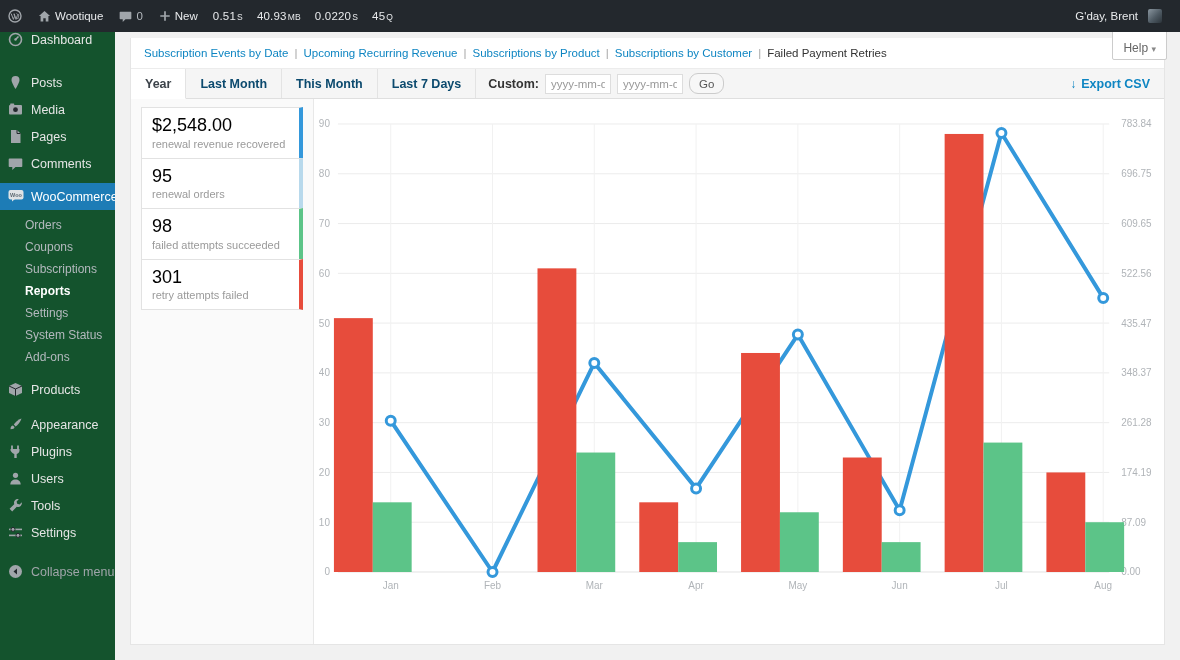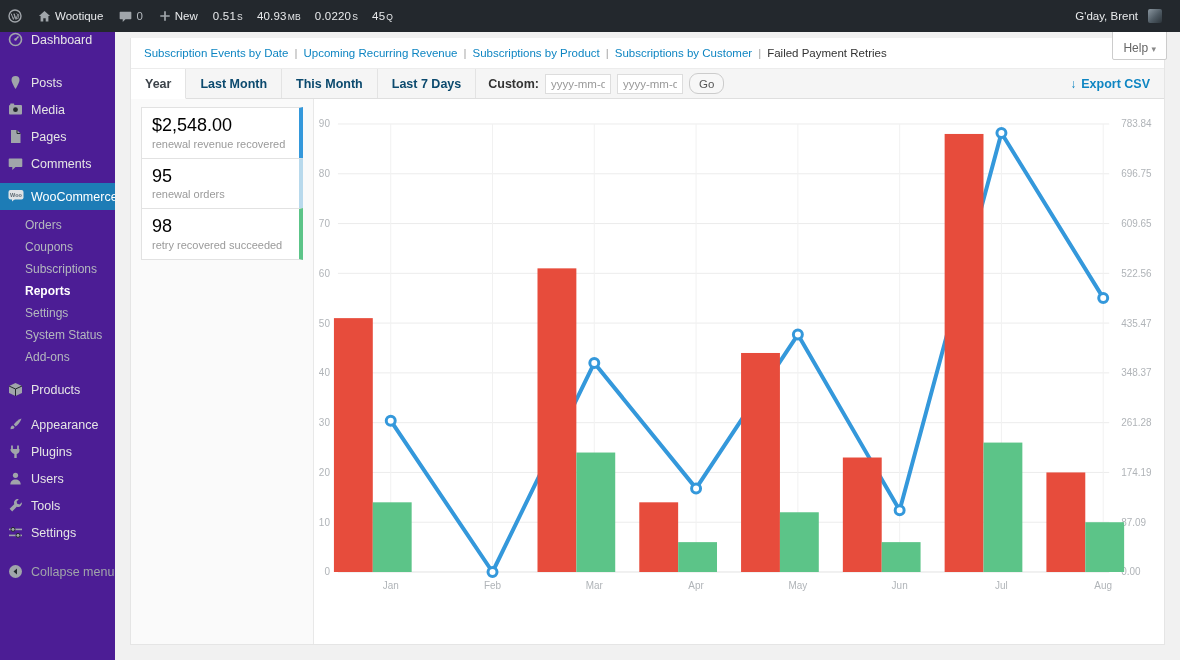--- a/index.html
+++ b/index.html
@@ -14,21 +14,21 @@
   .ab-item { display:flex; align-items:center; gap:4px; padding:0 8px; height:100%; cursor:pointer; }
   .ab-item svg { display:block; }
   .ab-stat { padding:0 7px; letter-spacing:.2px; }
   .ab-unit { font-size:8.5px; margin-left:1px; }
   .ab-count { color:#b4b9be; }
   .avatar { width:14px; height:14px; border-radius:2px; margin-left:6px;
     background:linear-gradient(135deg,#8b97a0 0%,#4e5a63 55%,#2c343a 100%); display:inline-block; }
   .ab-right { padding-right:10px; }
 
   
-  .sidebar { position:fixed; top:20px; left:0; bottom:0; width:135px; background:#4c1d95;
+  .sidebar { position:fixed; top:20px; left:0; bottom:0; width:135px; background:#14532d;
     color:#e5e5e5; font-size:12.5px; }
   .menu-item { display:flex; align-items:center; gap:8px; padding:6px 8px; cursor:pointer; }
   .menu-item .mi-icon { width:15px; height:15px; color:#a0a5aa; flex:0 0 15px; }
   .menu-item .mi-icon svg { display:block; }
   .mi-label { white-space:nowrap; }
   .gap-sm { margin-top:6px; }
   .menu-item.active { background:#1d7cb6; color:#fff; position:relative; }
   .menu-item.active .mi-icon { color:#fff; }
   .active-arrow { position:absolute; right:0; top:50%; margin-top:-7px; width:0; height:0;
     border-top:7px solid transparent; border-bottom:7px solid transparent; border-right:7px solid #f1f1f1; }
@@ -306,21 +306,25 @@
         <div class="stat-card" style="border-right-color: rgb(52, 152, 219);">
           <div class="stat-value">$2,548.00</div>
           <div class="stat-label">renewal revenue recovered</div>
         </div>
         <div class="stat-card" style="border-right-color: rgb(184, 217, 236);">
           <div class="stat-value">95</div>
           <div class="stat-label">renewal orders</div>
         </div>
         <div class="stat-card" style="border-right-color: rgb(92, 196, 136);">
           <div class="stat-value">98</div>
-          <div class="stat-label">retry recovered succeeded</div>
+          <div class="stat-label">failed attempts succeeded</div>
+        </div>
+        <div class="stat-card" style="border-right-color: rgb(231, 76, 60);">
+          <div class="stat-value">301</div>
+          <div class="stat-label">retry attempts failed</div>
         </div>
       </div>
       <div class="chart-panel">
         <svg id="chart" preserveAspectRatio="none" viewBox="0 0 853 514">
             <line x1="24" x2="798" y1="473" y2="473" stroke="#e2e2e2" stroke-width="1"></line>
             <text x="16" y="476.5" text-anchor="end" class="tick">0</text>
             <text x="810" y="476.5" text-anchor="start" class="tick">0.00</text>
             <line x1="24" x2="798" y1="423.22222222222223" y2="423.22222222222223" stroke="#ececec" stroke-width="1"></line>
             <text x="16" y="426.72222222222223" text-anchor="end" class="tick">10</text>
             <text x="810" y="426.72222222222223" text-anchor="start" class="tick">87.09</text>

